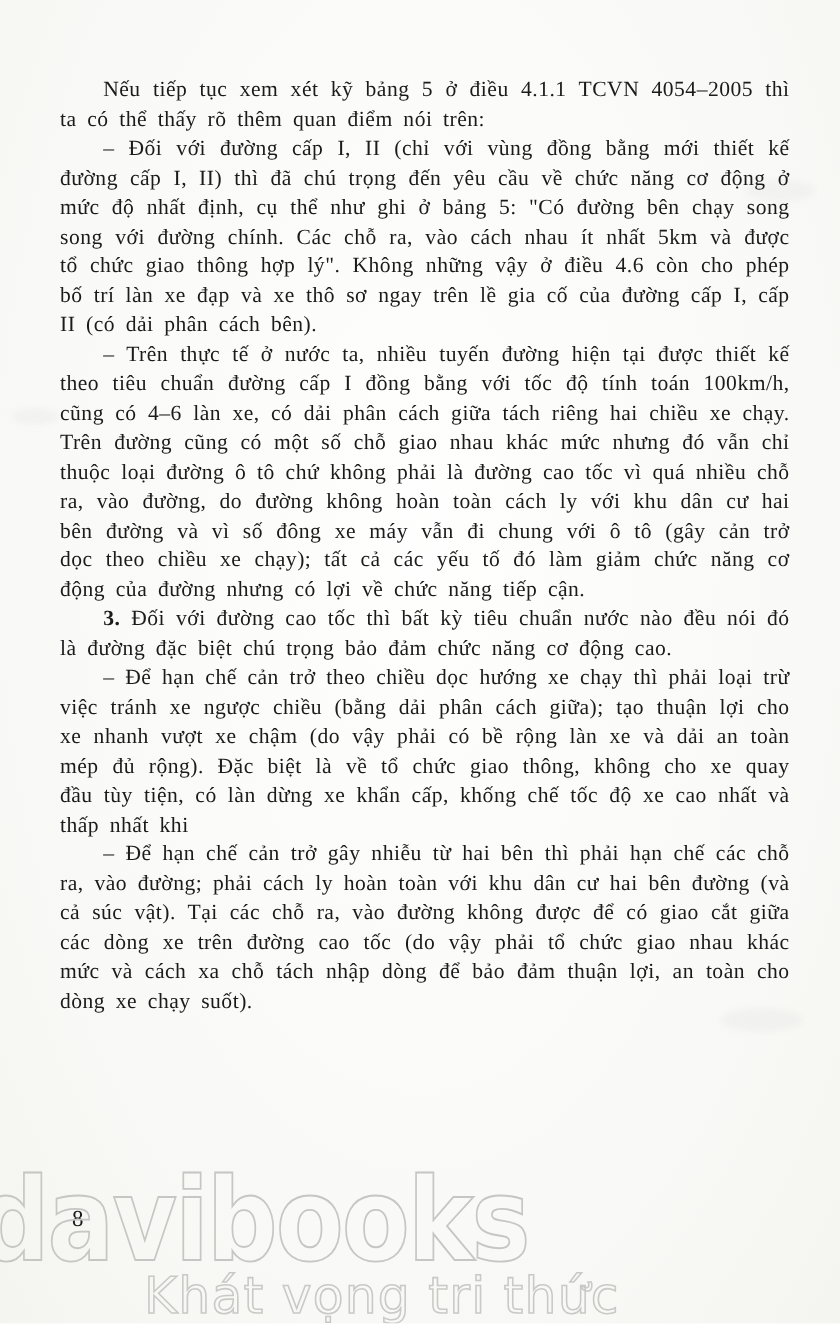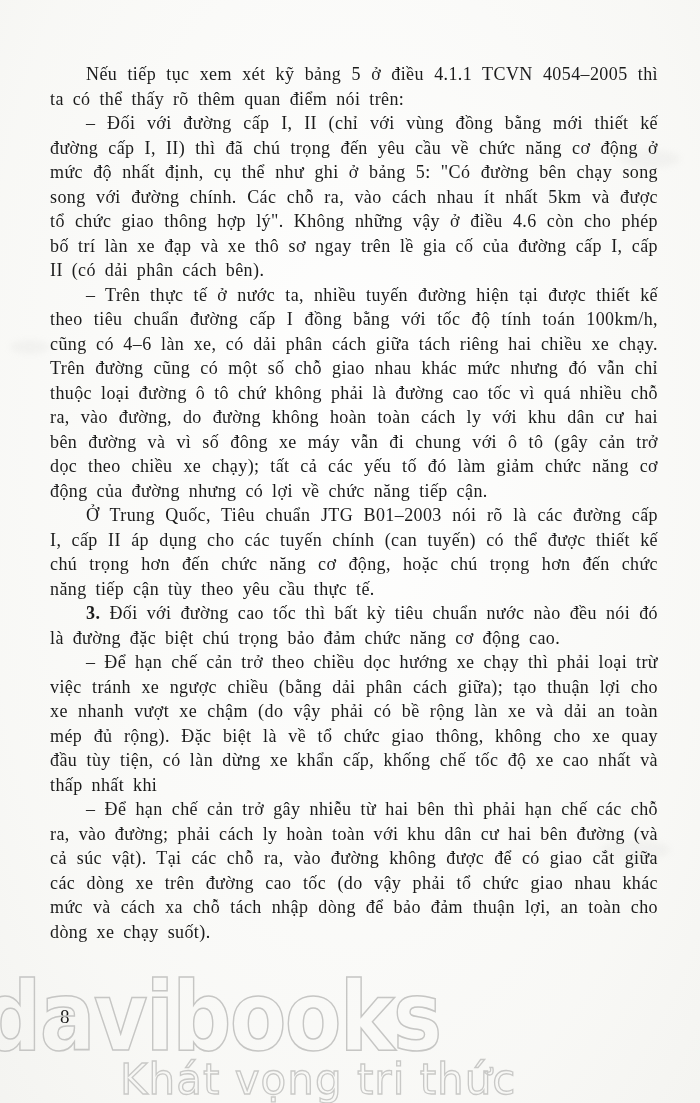--- a/index.html
+++ b/index.html
@@ -92,21 +92,20 @@
 <div class="page">
 
   <div class="smudge s1"></div>
   <div class="smudge s2"></div>
   <div class="smudge s3"></div>
 
   <div class="text-block">
     <p>Nếu tiếp tục xem xét kỹ bảng 5 ở điều 4.1.1 TCVN 4054–2005 thì ta có thể thấy rõ thêm quan điểm nói trên:</p>
     <p>– Đối với đường cấp I, II (chỉ với vùng đồng bằng mới thiết kế đường cấp I, II) thì đã chú trọng đến yêu cầu về chức năng cơ động ở mức độ nhất định, cụ thể như ghi ở bảng 5: "Có đường bên chạy song song với đường chính. Các chỗ ra, vào cách nhau ít nhất 5km và được tổ chức giao thông hợp lý". Không những vậy ở điều 4.6 còn cho phép bố trí làn xe đạp và xe thô sơ ngay trên lề gia cố của đường cấp I, cấp II (có dải phân cách bên).</p>
     <p>– Trên thực tế ở nước ta, nhiều tuyến đường hiện tại được thiết kế theo tiêu chuẩn đường cấp I đồng bằng với tốc độ tính toán 100km/h, cũng có 4–6 làn xe, có dải phân cách giữa tách riêng hai chiều xe chạy. Trên đường cũng có một số chỗ giao nhau khác mức nhưng đó vẫn chỉ thuộc loại đường ô tô chứ không phải là đường cao tốc vì quá nhiều chỗ ra, vào đường, do đường không hoàn toàn cách ly với khu dân cư hai bên đường và vì số đông xe máy vẫn đi chung với ô tô (gây cản trở dọc theo chiều xe chạy); tất cả các yếu tố đó làm giảm chức năng cơ động của đường nhưng có lợi về chức năng tiếp cận.</p>
-    <p>Ở Trung Quốc, Tiêu chuẩn JTG B01–2003 nói rõ là các đường cấp I, cấp II áp dụng cho các tuyến chính (can tuyến) có thể được thiết kế chú trọng hơn đến chức năng cơ động, hoặc chú trọng hơn đến chức năng tiếp cận tùy theo yêu cầu thực tế.</p>
     <p><b>3.</b><span> Đối với đường cao tốc thì bất kỳ tiêu chuẩn nước nào đều nói đó là đường đặc biệt chú trọng bảo đảm chức năng cơ động cao.</span></p>
     <p>– Để hạn chế cản trở theo chiều dọc hướng xe chạy thì phải loại trừ việc tránh xe ngược chiều (bằng dải phân cách giữa); tạo thuận lợi cho xe nhanh vượt xe chậm (do vậy phải có bề rộng làn xe và dải an toàn mép đủ rộng). Đặc biệt là về tổ chức giao thông, không cho xe quay đầu tùy tiện, có làn dừng xe khẩn cấp, khống chế tốc độ xe cao nhất và thấp nhất khi</p>
     <p>– Để hạn chế cản trở gây nhiễu từ hai bên thì phải hạn chế các chỗ ra, vào đường; phải cách ly hoàn toàn với khu dân cư hai bên đường (và cả súc vật). Tại các chỗ ra, vào đường không được để có giao cắt giữa các dòng xe trên đường cao tốc (do vậy phải tổ chức giao nhau khác mức và cách xa chỗ tách nhập dòng để bảo đảm thuận lợi, an toàn cho dòng xe chạy suốt).</p>
   </div>
 
   <div class="page-number">8</div>
 
   <div class="watermark">
     <span class="brand">davibooks</span>
     <span class="tagline">Khát vọng tri thức</span>

